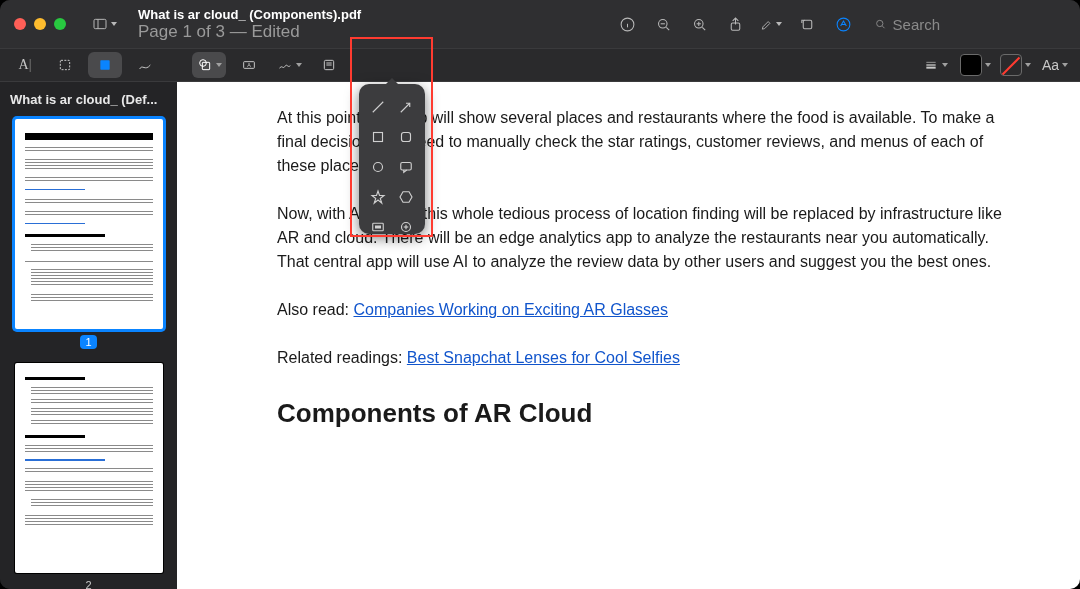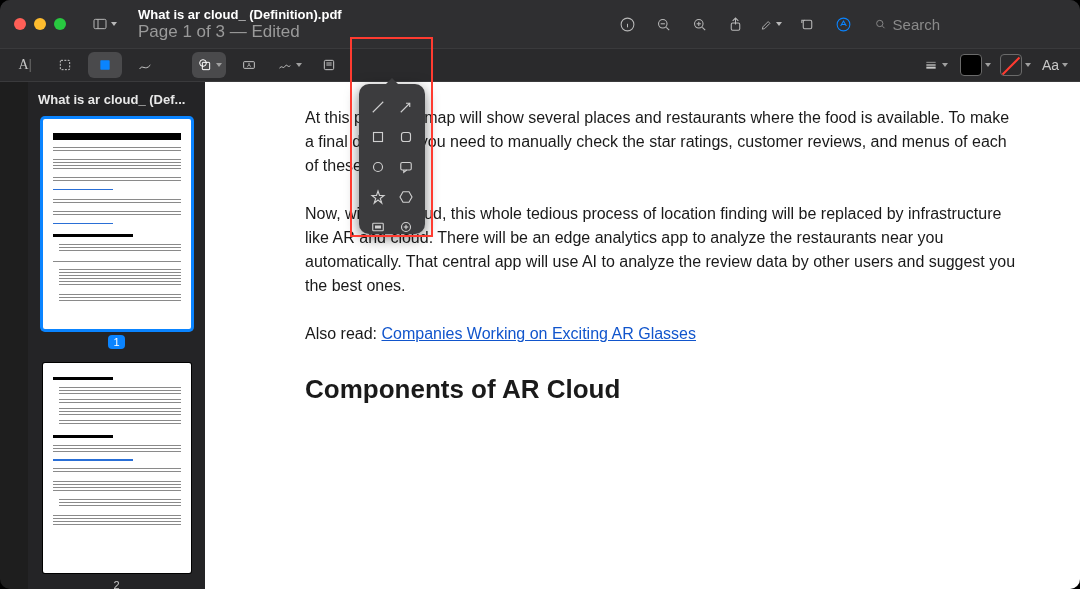--- a/index.html
+++ b/index.html
@@ -46,21 +46,21 @@
   .mk-gap { width:18px; }
   .mk-sep { flex:1; }
   .swatch-redslash { width:22px;height:22px;border:1px solid #6a6a6a;border-radius:4px; position:relative; }
   .swatch-redslash::after { content:""; position:absolute; left:-2px; right:-2px; top:50%; height:2px; background:#ff3b30; transform:rotate(-45deg);}
   .swatch-black { width:22px;height:22px;background:#000;border:1px solid #6a6a6a;border-radius:4px;}
 
   
   .body { position:absolute; top:82px; left:0; right:0; bottom:0; display:flex; }
 
   
-  .sidebar { width:177px; background:#242426; color:#ddd; overflow:hidden;margin-left:28px; }
+  .sidebar { width:177px; background:#242426; color:#ddd; overflow:hidden; }
   .sb-title { font-size:13px; font-weight:700; color:#e8e8e8; padding:10px 10px 8px; white-space:nowrap; overflow:hidden; text-overflow:ellipsis; }
   .thumb-wrap { display:flex; flex-direction:column; align-items:center; gap:6px; padding:4px 12px 10px; }
   .thumb { width:148px; height:210px; background:#fff; border-radius:2px; box-shadow:0 0 0 1px #000; position:relative; overflow:hidden; }
   .thumb.selected { box-shadow:0 0 0 3px #0a84ff; }
   .thumb .fake { position:absolute; left:10px; right:10px; }
   .fake.bar { height:4px; background:#000; }
   .fake.line { height:1px; background:#8a8a8a; }
   .page-badge { font-size:11px; color:#fff; background:#0a84ff; border-radius:4px; padding:1px 5px; }
   .page-num { font-size:11px; color:#c7c7c7; }
 
@@ -95,21 +95,21 @@
     <div class="title-icons-left">
       <div class="ti-btn dropdown">
         <svg viewBox="0 0 24 24">
             <rect x="3" y="5" width="18" height="14" rx="2"></rect>
             <line x1="9" y1="5" x2="9" y2="19"></line>
           </svg>
       </div>
     </div>
 
     <div class="title-center">
-      <div class="doc-title">What is ar cloud_ (Definition).pdf</div>
+      <div class="doc-title">What is ar cloud_ (Components).pdf</div>
       <div class="doc-sub">Page 1 of 3  —  Edited</div>
     </div>
 
     <div class="title-spacer"></div>
 
     <div class="title-right">
       <div class="tr-btn">
           <svg viewBox="0 0 24 24">
             <circle cx="12" cy="12" r="9"></circle>
             <line x1="12" y1="11" x2="12" y2="16"></line>
@@ -305,20 +305,23 @@
       </div>
     </div>
 
     <div class="page-area">
       <div class="page">
         <p>At this point, the map will show several places and restaurants where the food is available. To make a final decision, you need to manually check the star ratings, customer reviews, and menus of each of these places.</p>
         <p>Now, with AR cloud, this whole tedious process of location finding will be replaced by infrastructure like AR and cloud. There will be an edge analytics app to analyze the restaurants near you automatically. That central app will use AI to analyze the review data by other users and suggest you the best ones.</p>
         <p>
           <span>Also read: </span><a href="#">Companies Working on Exciting AR Glasses</a>
         </p>
+        <p>
+          <span>Related readings: </span><a href="#">Best Snapchat Lenses for Cool Selfies</a>
+        </p>
         <h2>Components of AR Cloud</h2>
       </div>
     </div>
   </div>
 
   <div class="popover">
     <div class="pop-item">
         <svg viewBox="0 0 24 24">
           <line x1="5" y1="19" x2="19" y2="5"></line>
         </svg>

